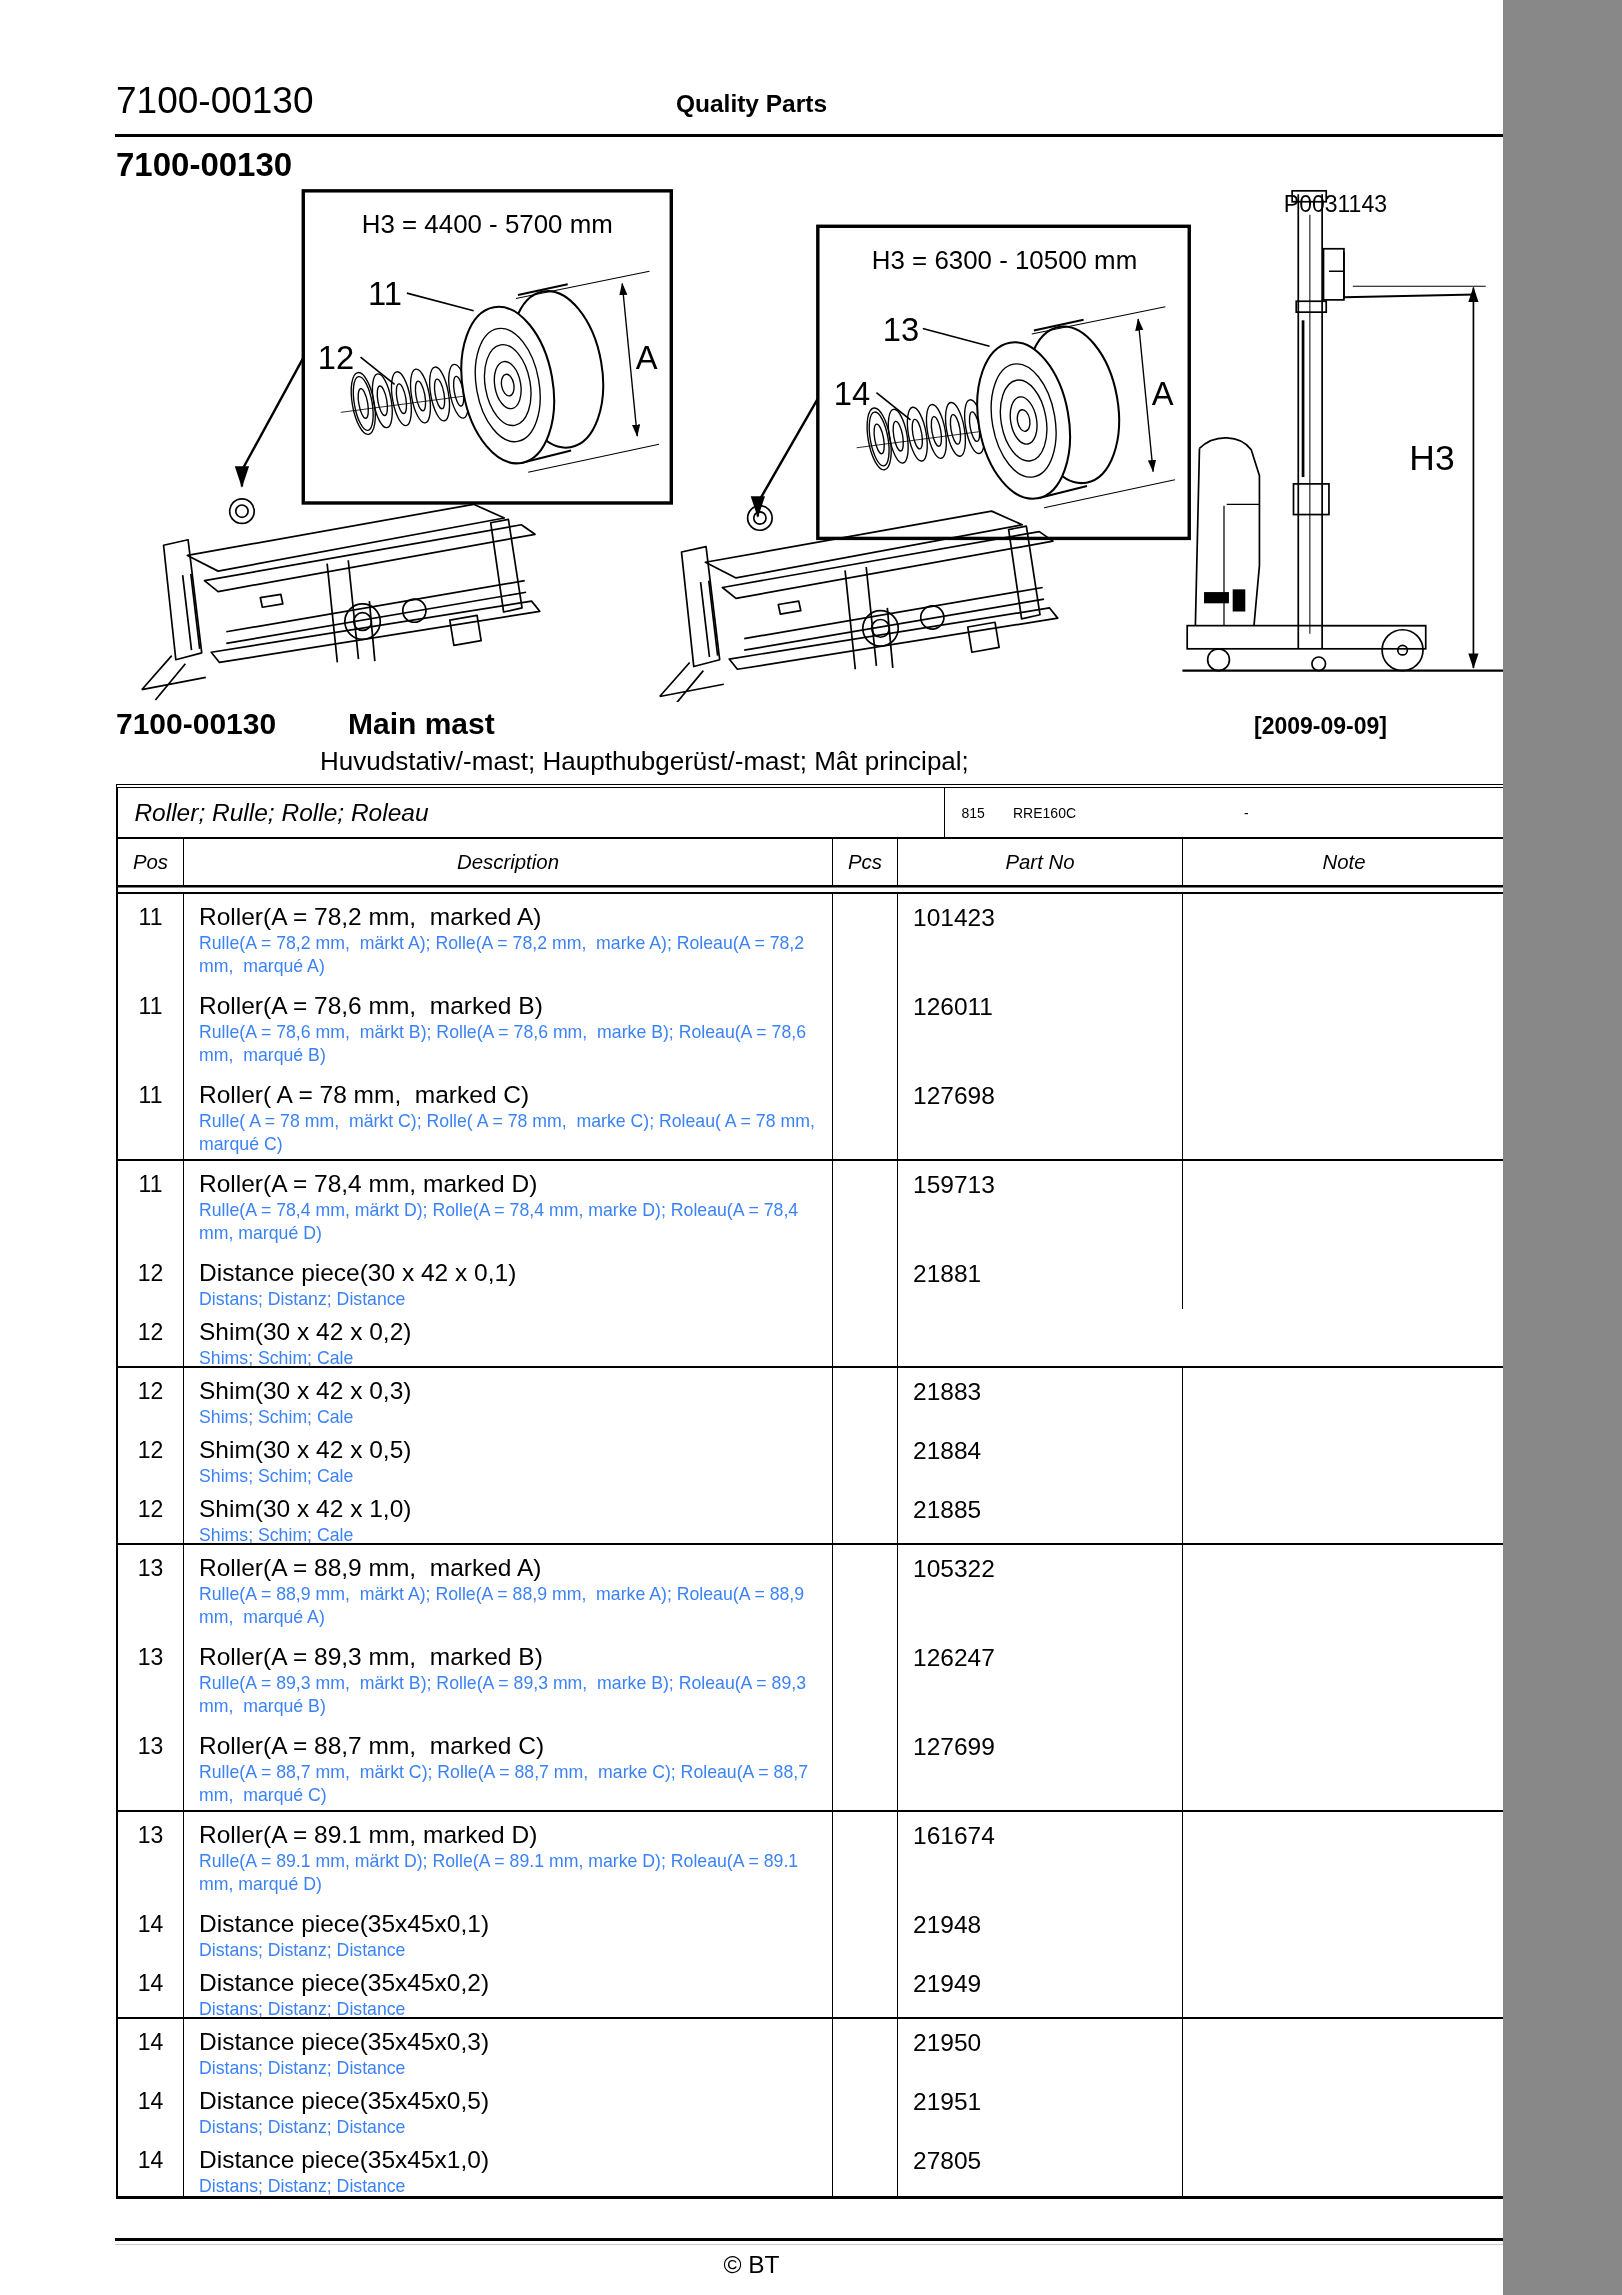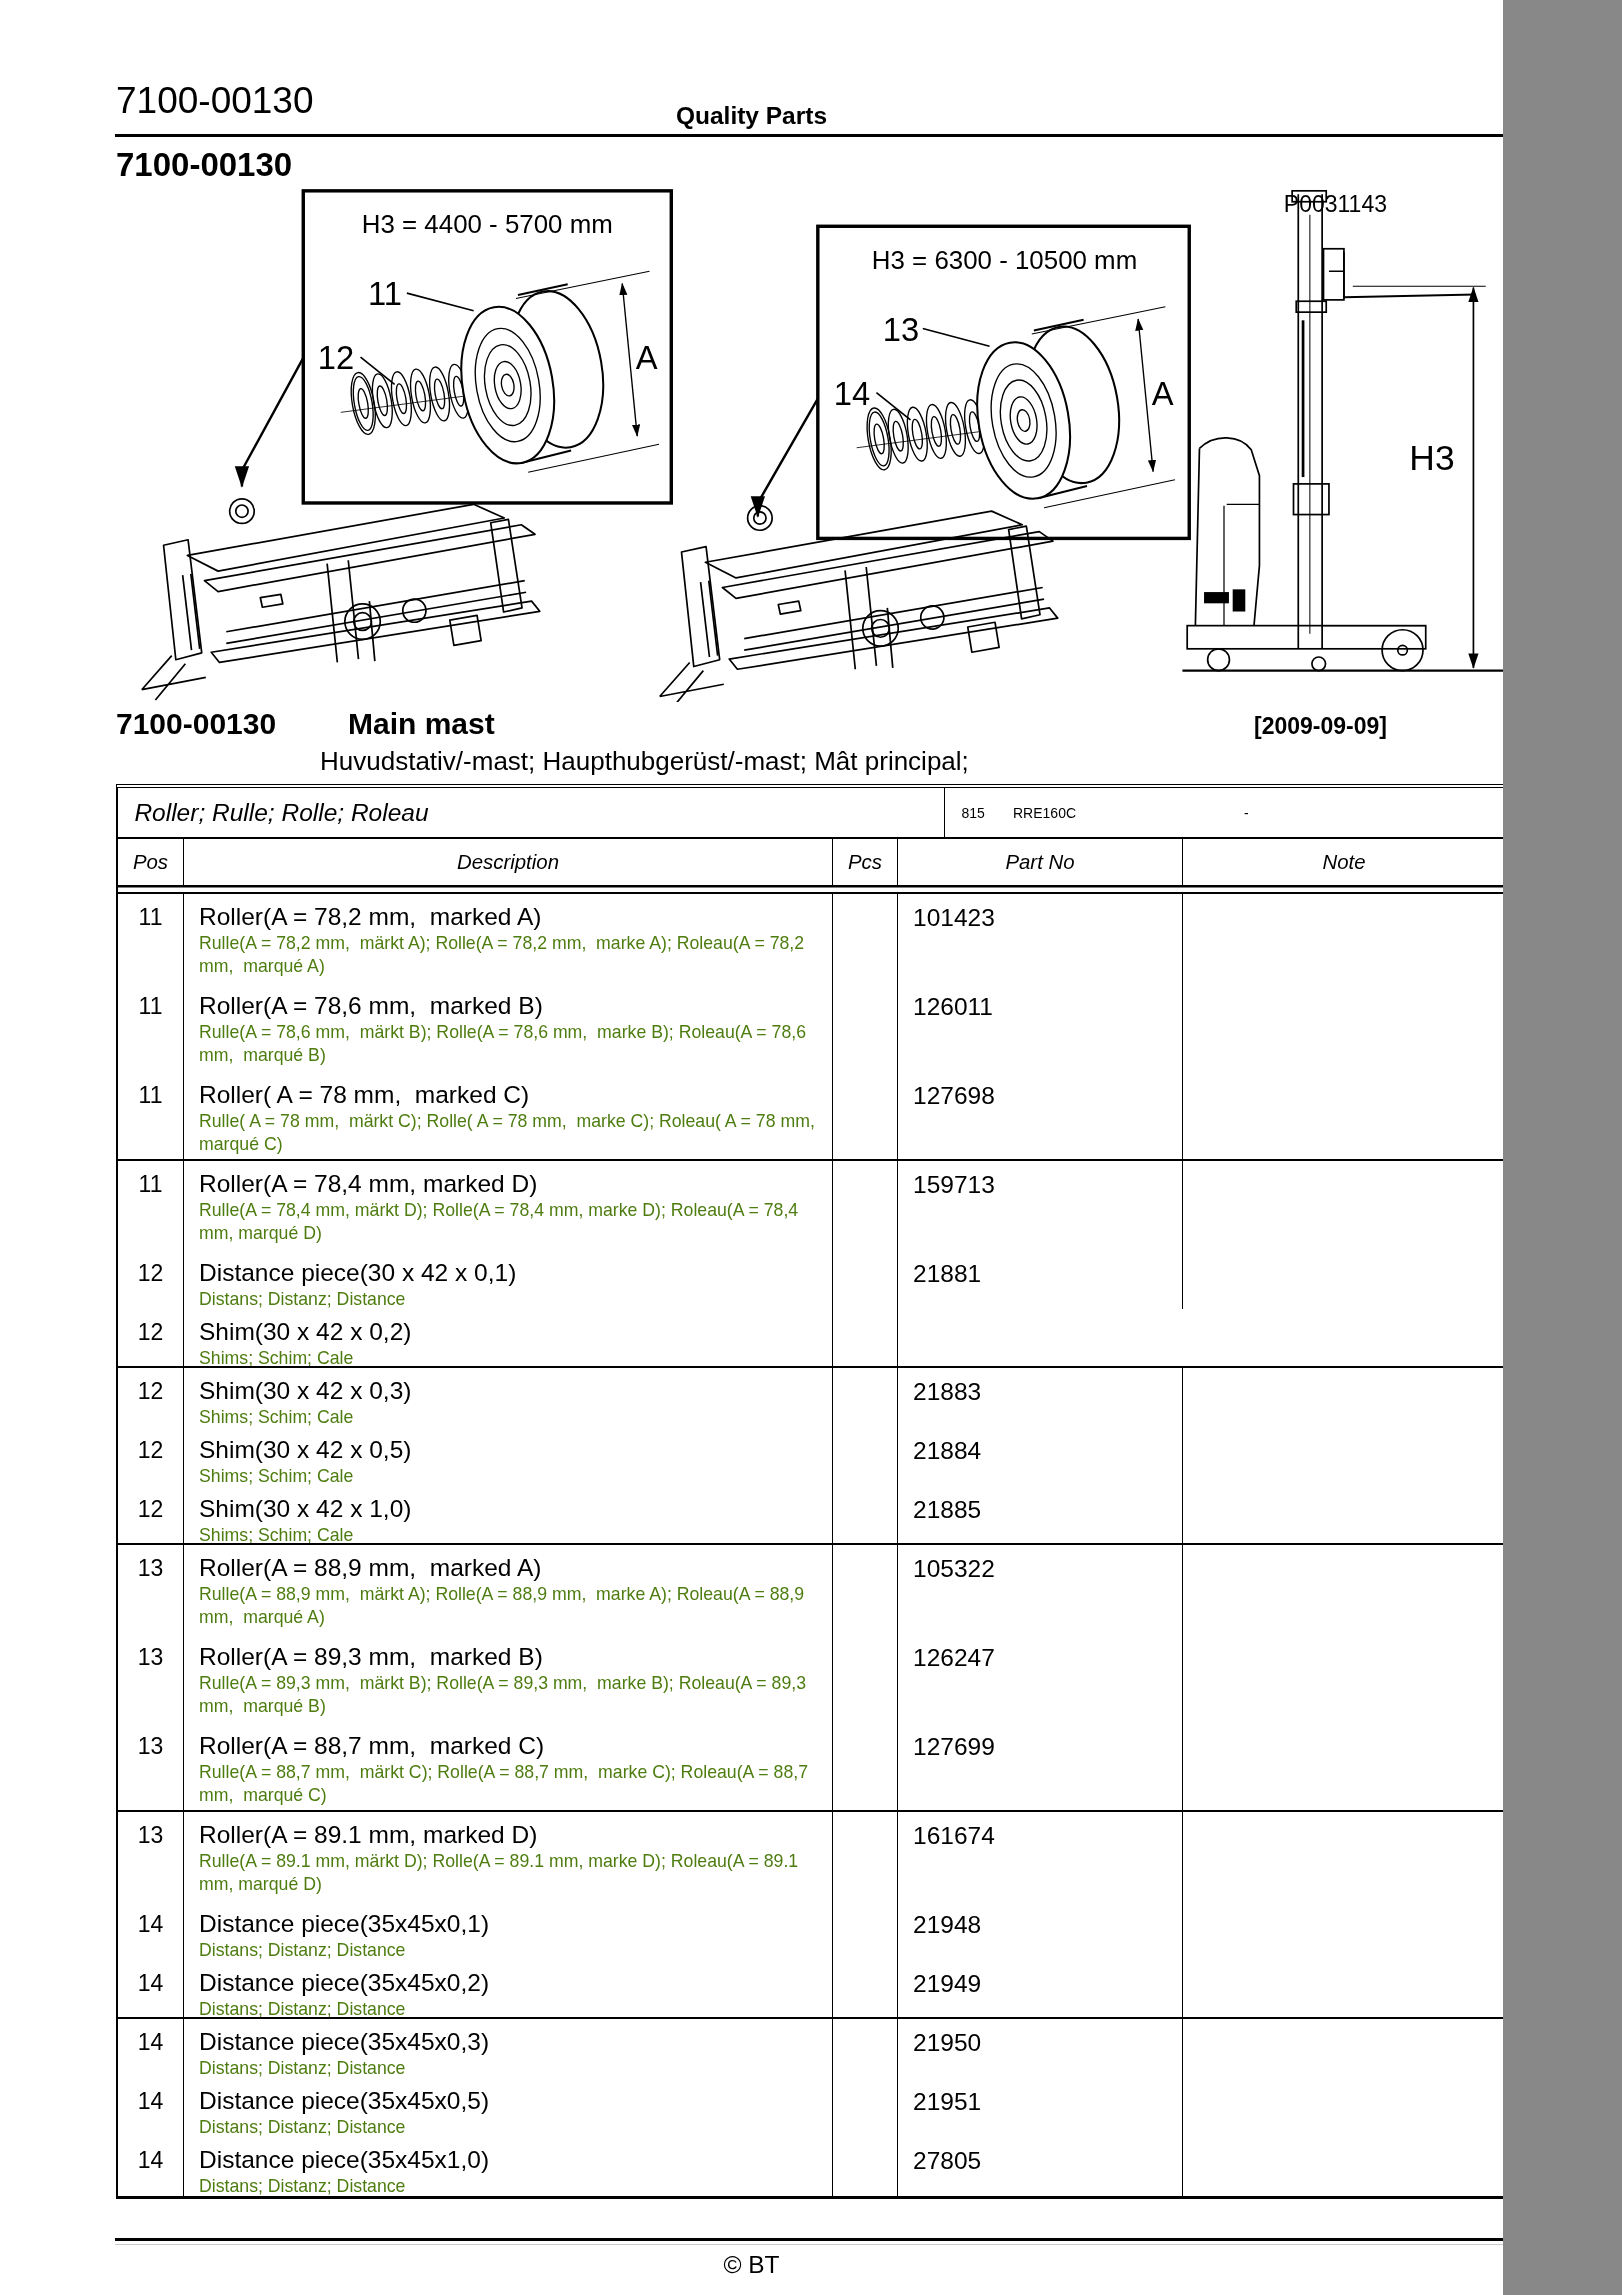--- a/index.html
+++ b/index.html
@@ -1,21 +1,21 @@
 <!DOCTYPE html>
 <html style="font-size:11px"><head>
 <meta charset="utf-8">
 <style>
   html,body{margin:0;padding:0;background:#888;}
   .page{position:relative;width:1503px;height:2295px;background:#fff;
         font-family:"Liberation Sans",sans-serif;color:#000;overflow:hidden;}
   .abs{position:absolute;}
   
   .doc-num-top{left:116px;top:80px;font-size:37px;}
-  .quality-parts{left:0;right:0;top:102px;text-align:center;font-size:24.5px;font-weight:bold;}
+  .quality-parts{left:0;right:0;top:90px;text-align:center;font-size:24.5px;font-weight:bold;}
   .head-rule{left:115px;top:134px;width:1392px;height:2.7px;background:#000;}
   .doc-num-bold{left:116px;top:146px;font-size:33px;font-weight:bold;}
   .figure-ref{right:116px;top:191px;font-size:23px;font-weight:normal;}
   
   .fig-svg{left:0;top:184px;}
   .fig-svg text{font-family:"Liberation Sans",sans-serif;fill:#000;stroke:none;}
   
   .sec-num{left:116px;top:707px;font-size:30px;font-weight:bold;}
   .sec-title{left:320px;top:707px;font-size:30px;font-weight:bold;margin-left:28px;}
   .sec-date{right:116px;top:713px;font-size:23px;font-weight:bold;}
@@ -39,21 +39,21 @@
        box-shadow:inset 0 1.4px 0 #000;}
   .t-row{box-sizing:border-box;overflow:hidden;}
   .t-row.h3{height:89px;}
   .t-row.h2{height:59px;}
   .t-row.group-end{border-bottom:2.7px solid #000;}
   .t-row > div{border-right:1.4px solid #000;box-sizing:border-box;overflow:hidden;}
   .t-row > div:last-child{border-right:none;}
   .cell-pos{text-align:center;padding-top:9.5px;font-size:23px;}
   .cell-desc{padding:8.2px 8.2px 0 15px;}
   .cell-desc .main{font-size:24.5px;line-height:30px;white-space:pre-wrap;}
-  .cell-desc .sub{font-size:17.7px;line-height:22.5px;color:#4d7c0f;white-space:pre-wrap;}
+  .cell-desc .sub{font-size:17.7px;line-height:22.5px;color:#3b82f6;white-space:pre-wrap;}
   .cell-part{padding:9.5px 0 0 15px;font-size:24.5px;}
   
   .foot-rule{left:115px;top:2238px;width:1392px;height:3.4px;background:#000;}
   .foot-rule2{left:115px;top:2244px;width:1392px;height:1.4px;background:#ccc;}
   .foot-text{left:0;right:0;top:2251px;text-align:center;font-size:24.5px;}
 </style>
 </head>
 <body>
 
 <div class="page">

